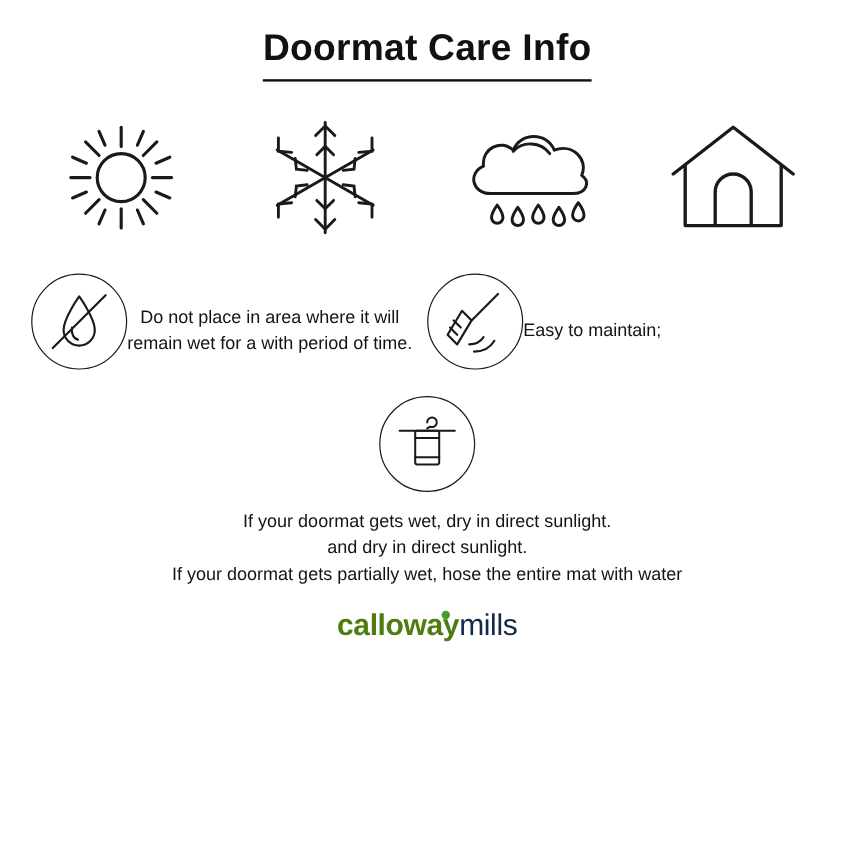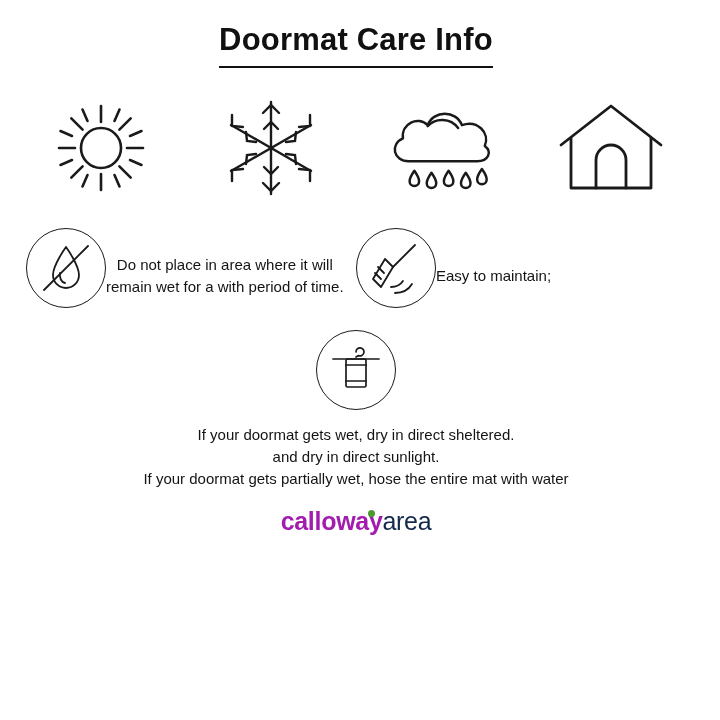--- a/index.html
+++ b/index.html
@@ -110,21 +110,21 @@
   .logo-wrap {
     display: flex;
     align-items: baseline;
     justify-content: center;
     margin-top: 18px;
     gap: 0px;
   }
   .logo-a {
     font-size: 25px;
     font-weight: bold;
-    color: #a21caf;
+    color: #4d7c0f;
     letter-spacing: -0.3px;
     text-align: right;
   }
   .logo-b {
     font-size: 25px;
     color: #13294b;
     letter-spacing: -0.3px;
   }
   .logo-dot {
     display: inline-block;
@@ -272,25 +272,25 @@
         <g stroke="#1a1a1a" stroke-width="1.7" fill="none" stroke-linecap="round" stroke-linejoin="round">
           <path d="M39 21 a4 4 0 1 1 2.5 3.6 L39 26"></path>
           <line x1="16" y1="28" x2="62" y2="28"></line>
           <rect x="29" y="28" width="20" height="28" rx="1.5"></rect>
           <line x1="29" y1="34" x2="49" y2="34"></line>
           <line x1="29" y1="50" x2="49" y2="50"></line>
         </g>
       </svg>
     </div>
     <div class="caption">
-      <span class="line">If your doormat gets wet, dry in direct sheltered.</span>
+      <span class="line">If your doormat gets wet, dry in direct sunlight.</span>
       <span class="line">and dry in direct sunlight.</span>
       <span class="line">If your doormat gets partially wet, hose the entire mat with water</span>
     </div>
   </div>
 
   <div class="logo-wrap">
     <span class="logo-a">calloway</span>
     <span class="logo-dot"></span>
-    <span class="logo-b">area</span>
+    <span class="logo-b">mills</span>
   </div>
 
 </div>
 
 </body></html>

